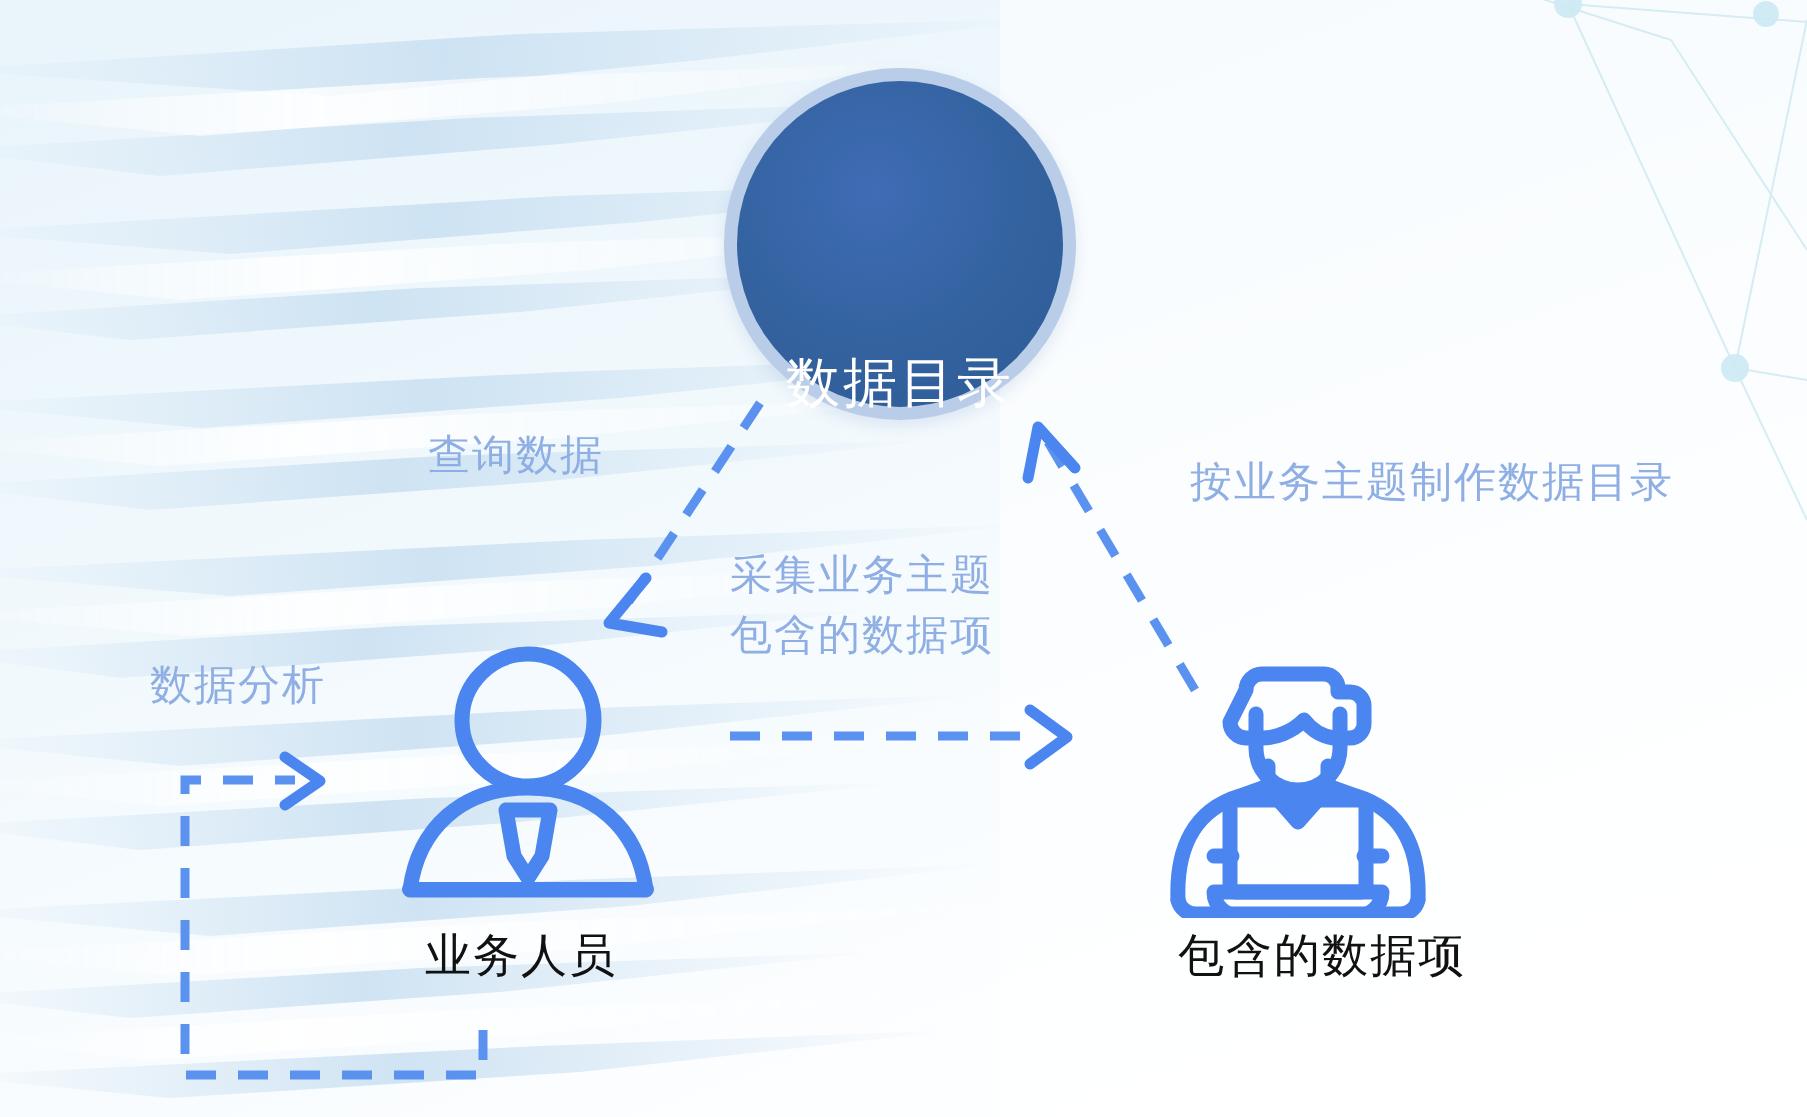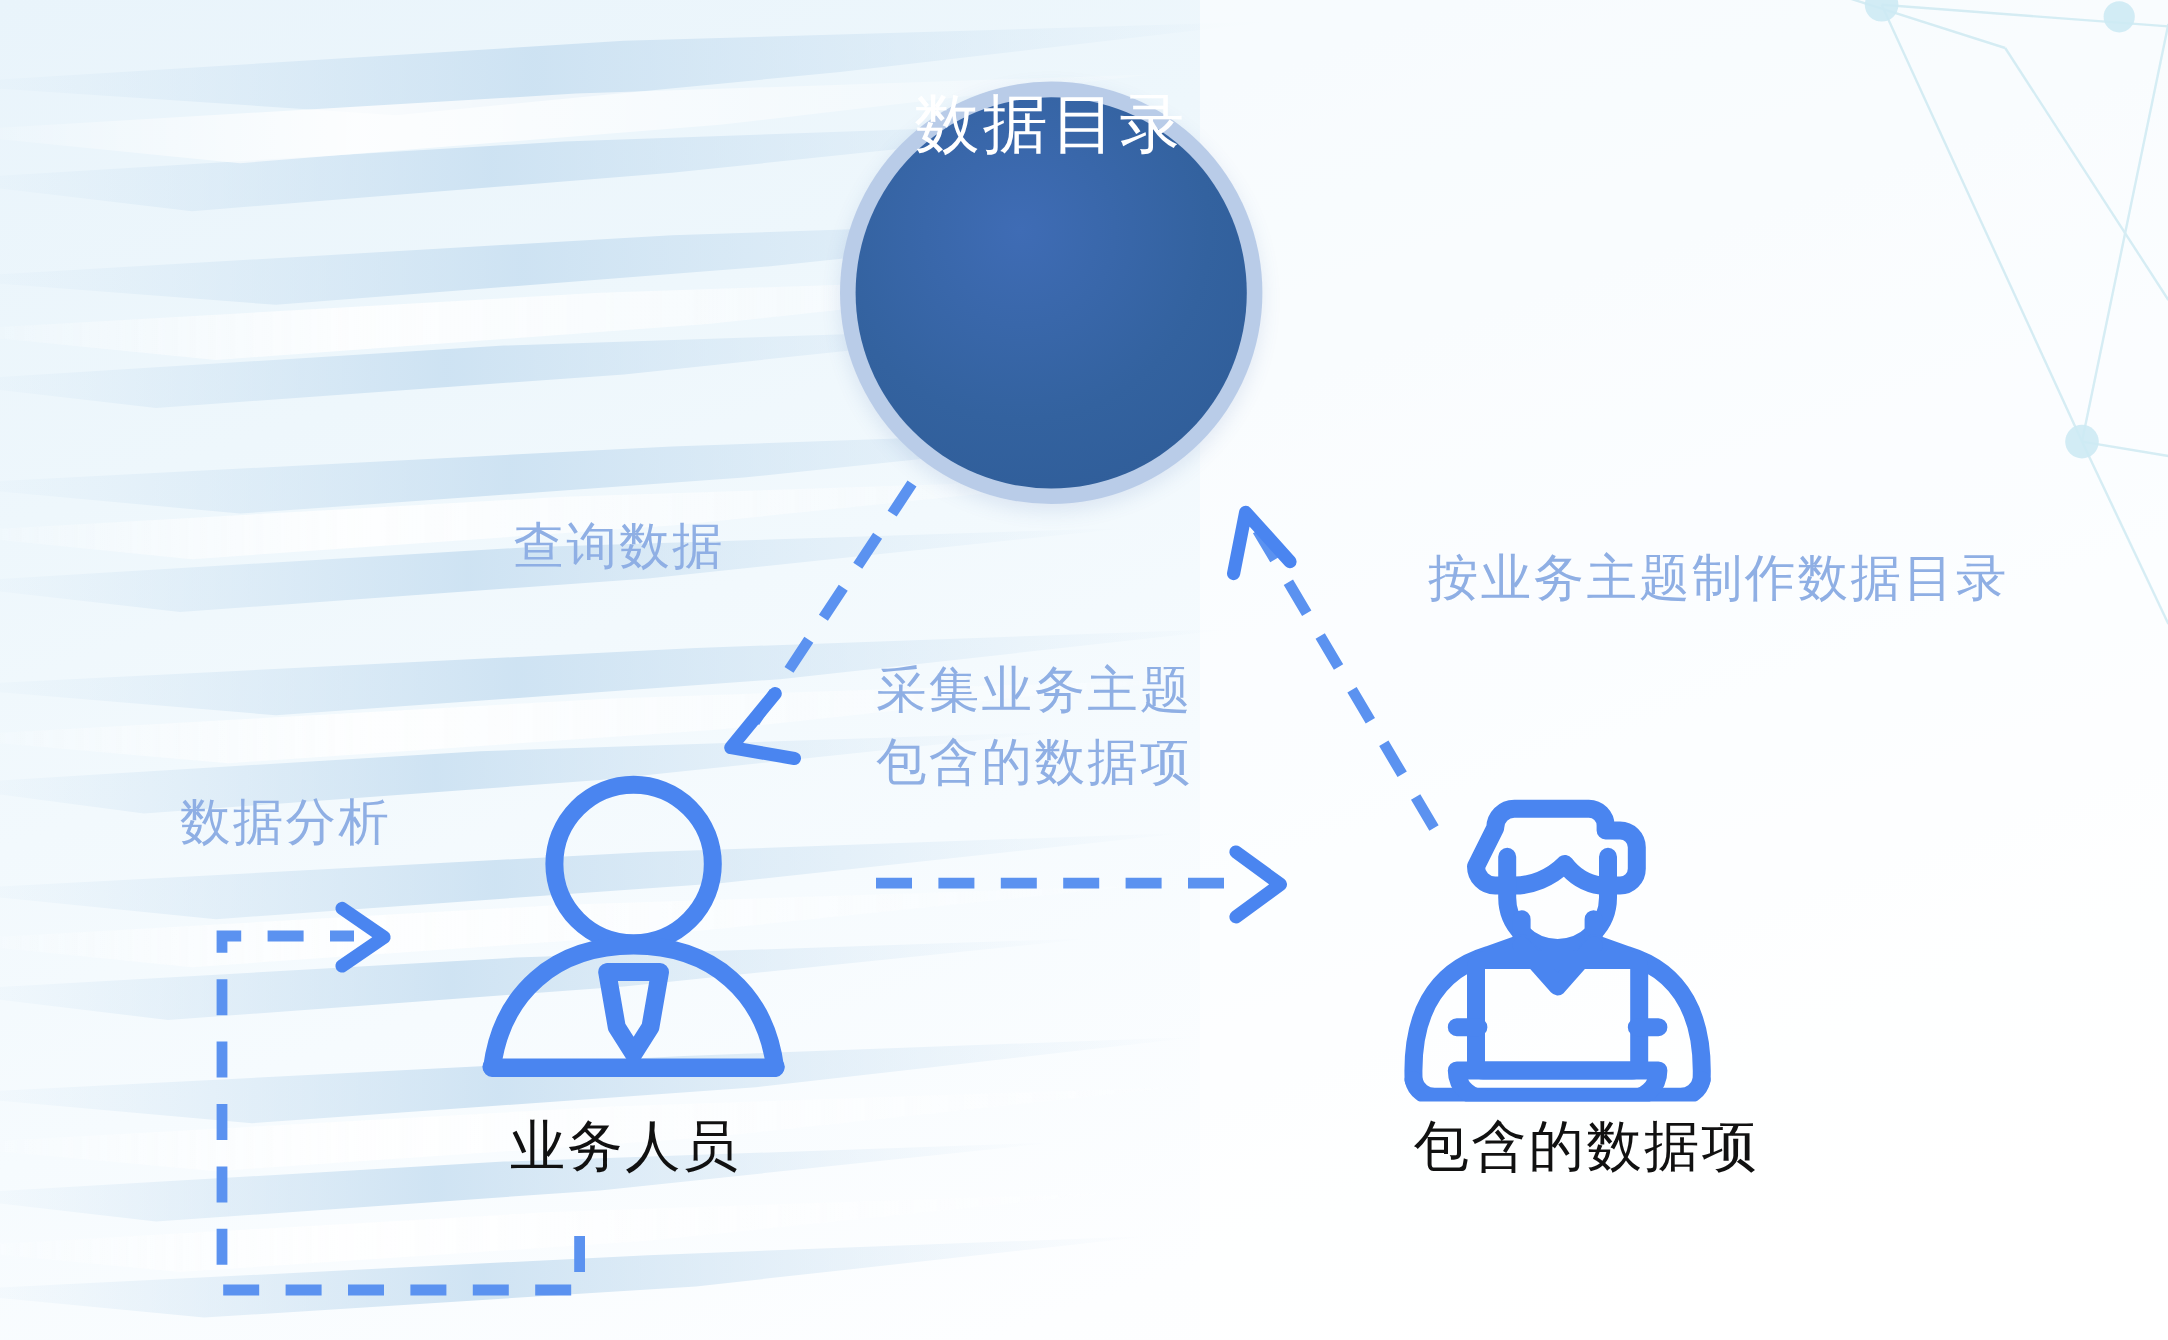--- a/index.html
+++ b/index.html
@@ -25,28 +25,28 @@
   .bg-streaks {
     opacity: 1;
   }
   .bg-network {
     opacity: 1;
   }
 
   
   .node-circle {
     position: absolute;
-    left: 700px;
+    left: 724px;
     top: 68px;
     width: 352px;
     height: 352px;
     border-radius: 50%;
     background: #b9cce8;
     display: flex;
-    align-items: flex-start;
+    align-items: flex-end;
     justify-content: center;
     box-shadow: 0 6px 16px rgba(60,100,170,0.13);
   }
   .node-circle::after {
     content: "";
     position: absolute;
     left: 13px;
     top: 13px;
     right: 13px;
     bottom: 13px;

